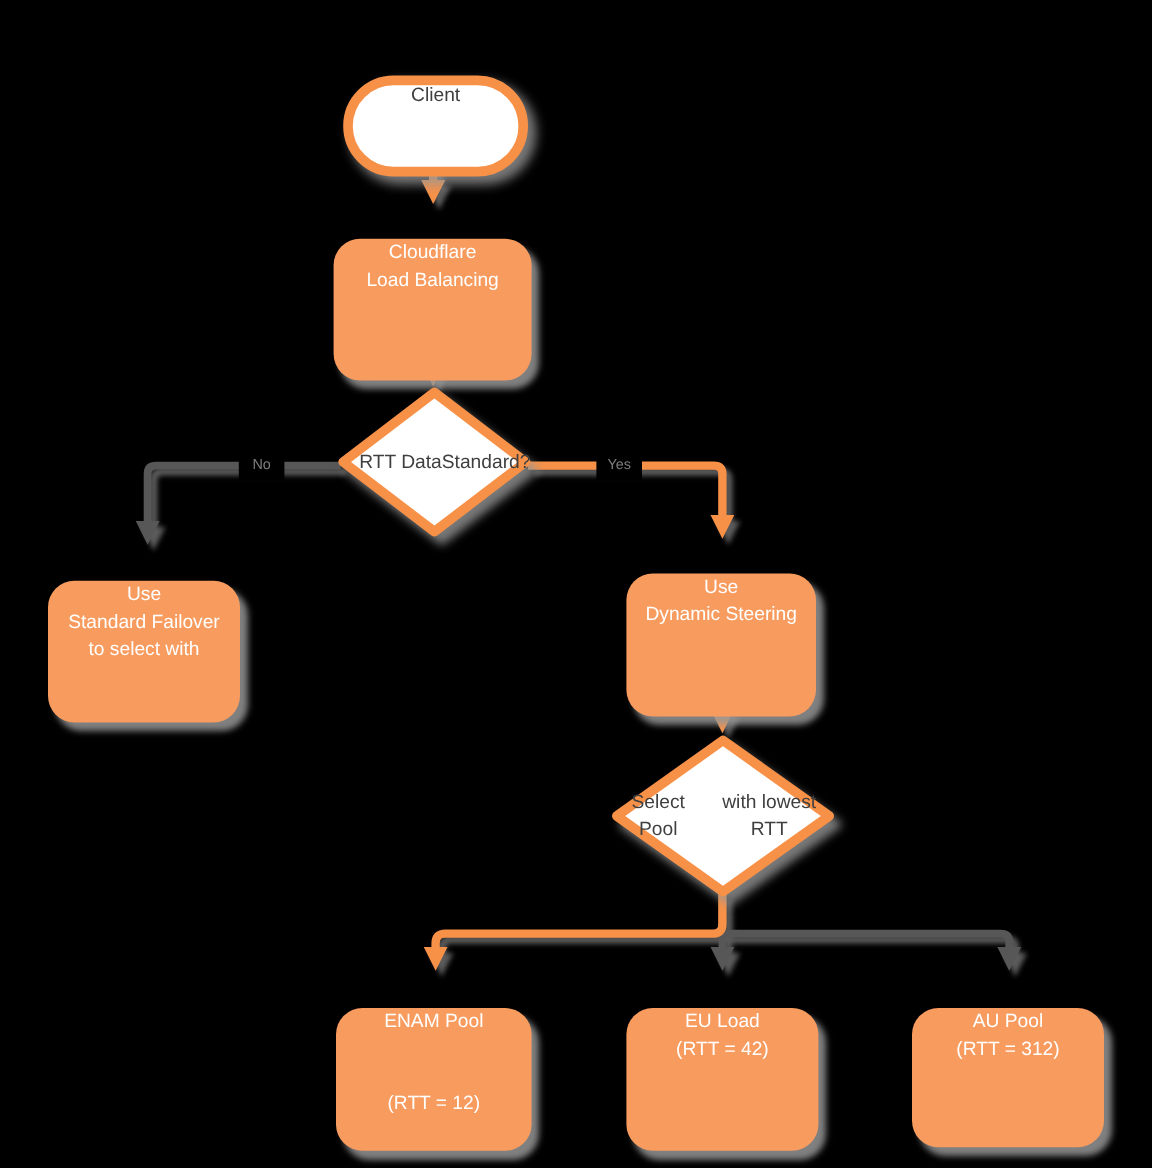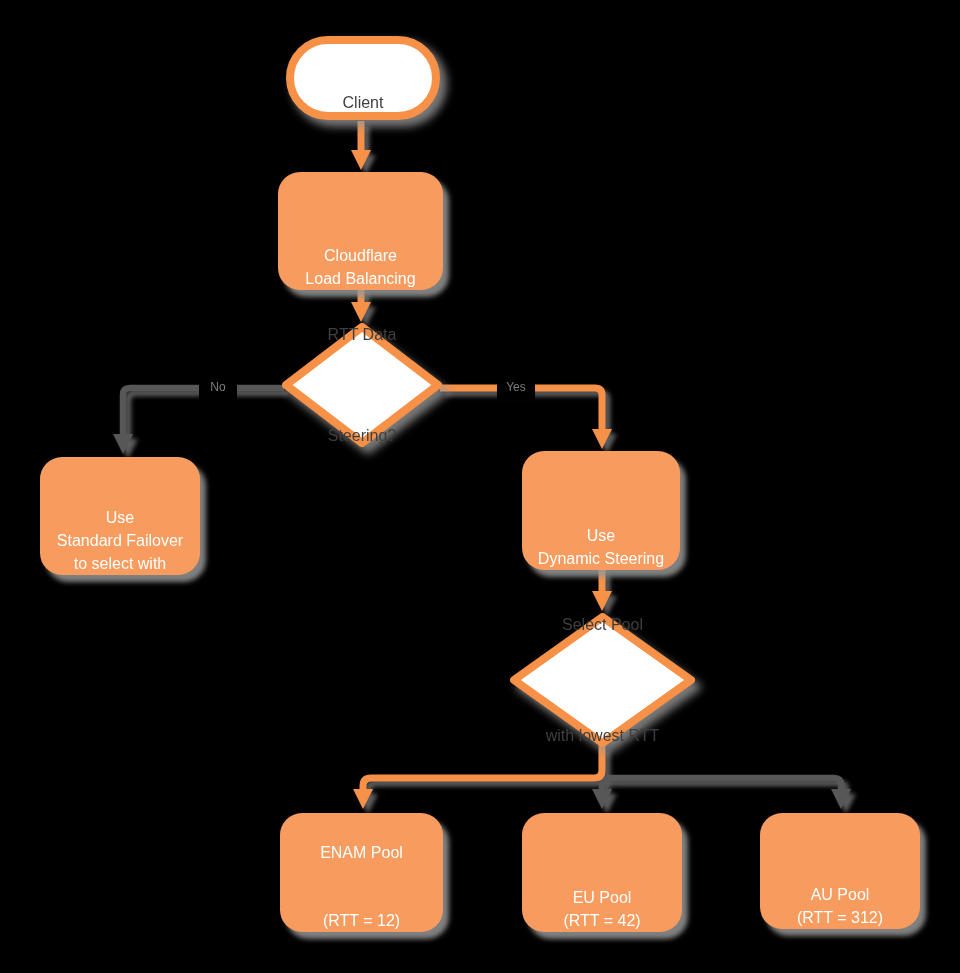--- a/index.html
+++ b/index.html
@@ -18,22 +18,23 @@
     filter:drop-shadow(5px 5px 2px rgba(140,140,140,0.65));
   }
   .edge-orange{stroke:var(--connector-orange);stroke-width:7;fill:none;}
   .edge-gray{stroke:var(--connector-gray);stroke-width:6.5;fill:none;}
   .arrowhead-orange{fill:var(--connector-orange);}
   .arrowhead-gray{fill:var(--connector-gray);}
 
   
   .node{
     position:absolute;display:flex;flex-direction:column;
-    align-items:center;justify-content:flex-end;text-align:center;
+    align-items:center;justify-content:flex-start;text-align:center;
     box-sizing:border-box;
+    margin-top:27px;
   }
   .proc{
     background:var(--node-fill);
     border-radius:22px;
     color:var(--text-on-orange);
     font-size:16px;line-height:23px;
     box-shadow:6px 7px 5px rgba(150,150,150,0.85);
   }
   .terminator{
     background:#fff;
@@ -42,21 +43,21 @@
     color:var(--text-dark);
     font-size:16px;
     box-shadow:6px 6px 9px 1px rgba(150,150,150,0.8);
   }
   .diamond-wrap{position:absolute;}
   .diamond-wrap svg{position:absolute;left:0;top:0;overflow:visible;
     filter:drop-shadow(6px 7px 4px rgba(150,150,150,0.8));}
   .diamond-poly{fill:#fff;stroke:var(--node-border);stroke-width:8;stroke-linejoin:round;}
   .diamond-text{
     position:absolute;left:0;top:0;width:100%;height:100%;
-    display:flex;flex-direction:column;align-items:center;justify-content:space-between;
+    display:flex;flex-direction:row;align-items:center;justify-content:flex-end;
     text-align:center;color:var(--text-dark);font-size:16px;line-height:23px;
   }
   .edge-label{
     position:absolute;display:flex;align-items:center;justify-content:center;
     background:var(--background,#000);
     color:var(--edge-label-text);
     font-size:12px;line-height:12px;
   }
   b{font-weight:normal;}
 </style>
@@ -94,21 +95,21 @@
     <div>Cloudflare</div>
     <div>Load Balancing</div>
   </div>
 
   <div class="diamond-wrap" style="left:282px;top:323px;width:160px;height:124px;">
     <svg width="160" height="124" viewBox="0 0 160 124">
       <polygon class="diamond-poly" points="80,4 156,62 80,120 4,62"></polygon>
     </svg>
     <div class="diamond-text">
       <div>RTT Data</div>
-      <div>Steering?</div>
+      <div>Standard?</div>
     </div>
   </div>
 
   <div class="edge-label" style="left:199px;top:374px;width:38px;height:26px;">
     <span>No</span>
   </div>
   <div class="edge-label" style="left:497px;top:374px;width:38px;height:26px;">
     <span>Yes</span>
   </div>
 
@@ -134,21 +135,21 @@
   </div>
 
   <div class="node proc" style="left:280px;top:813px;width:163px;height:119px;gap:45px;">
     <div>ENAM Pool</div>
     <div>
       <span>(</span><b>RTT = 12</b><span>)</span>
     </div>
   </div>
 
   <div class="node proc" style="left:522px;top:813px;width:160px;height:119px;">
-    <div>EU Pool</div>
+    <div>EU Load</div>
     <div>(RTT = 42)</div>
   </div>
 
   <div class="node proc" style="left:760px;top:813px;width:160px;height:116px;">
     <div>AU Pool</div>
     <div>(RTT = 312)</div>
   </div>
 
 </div>
 

